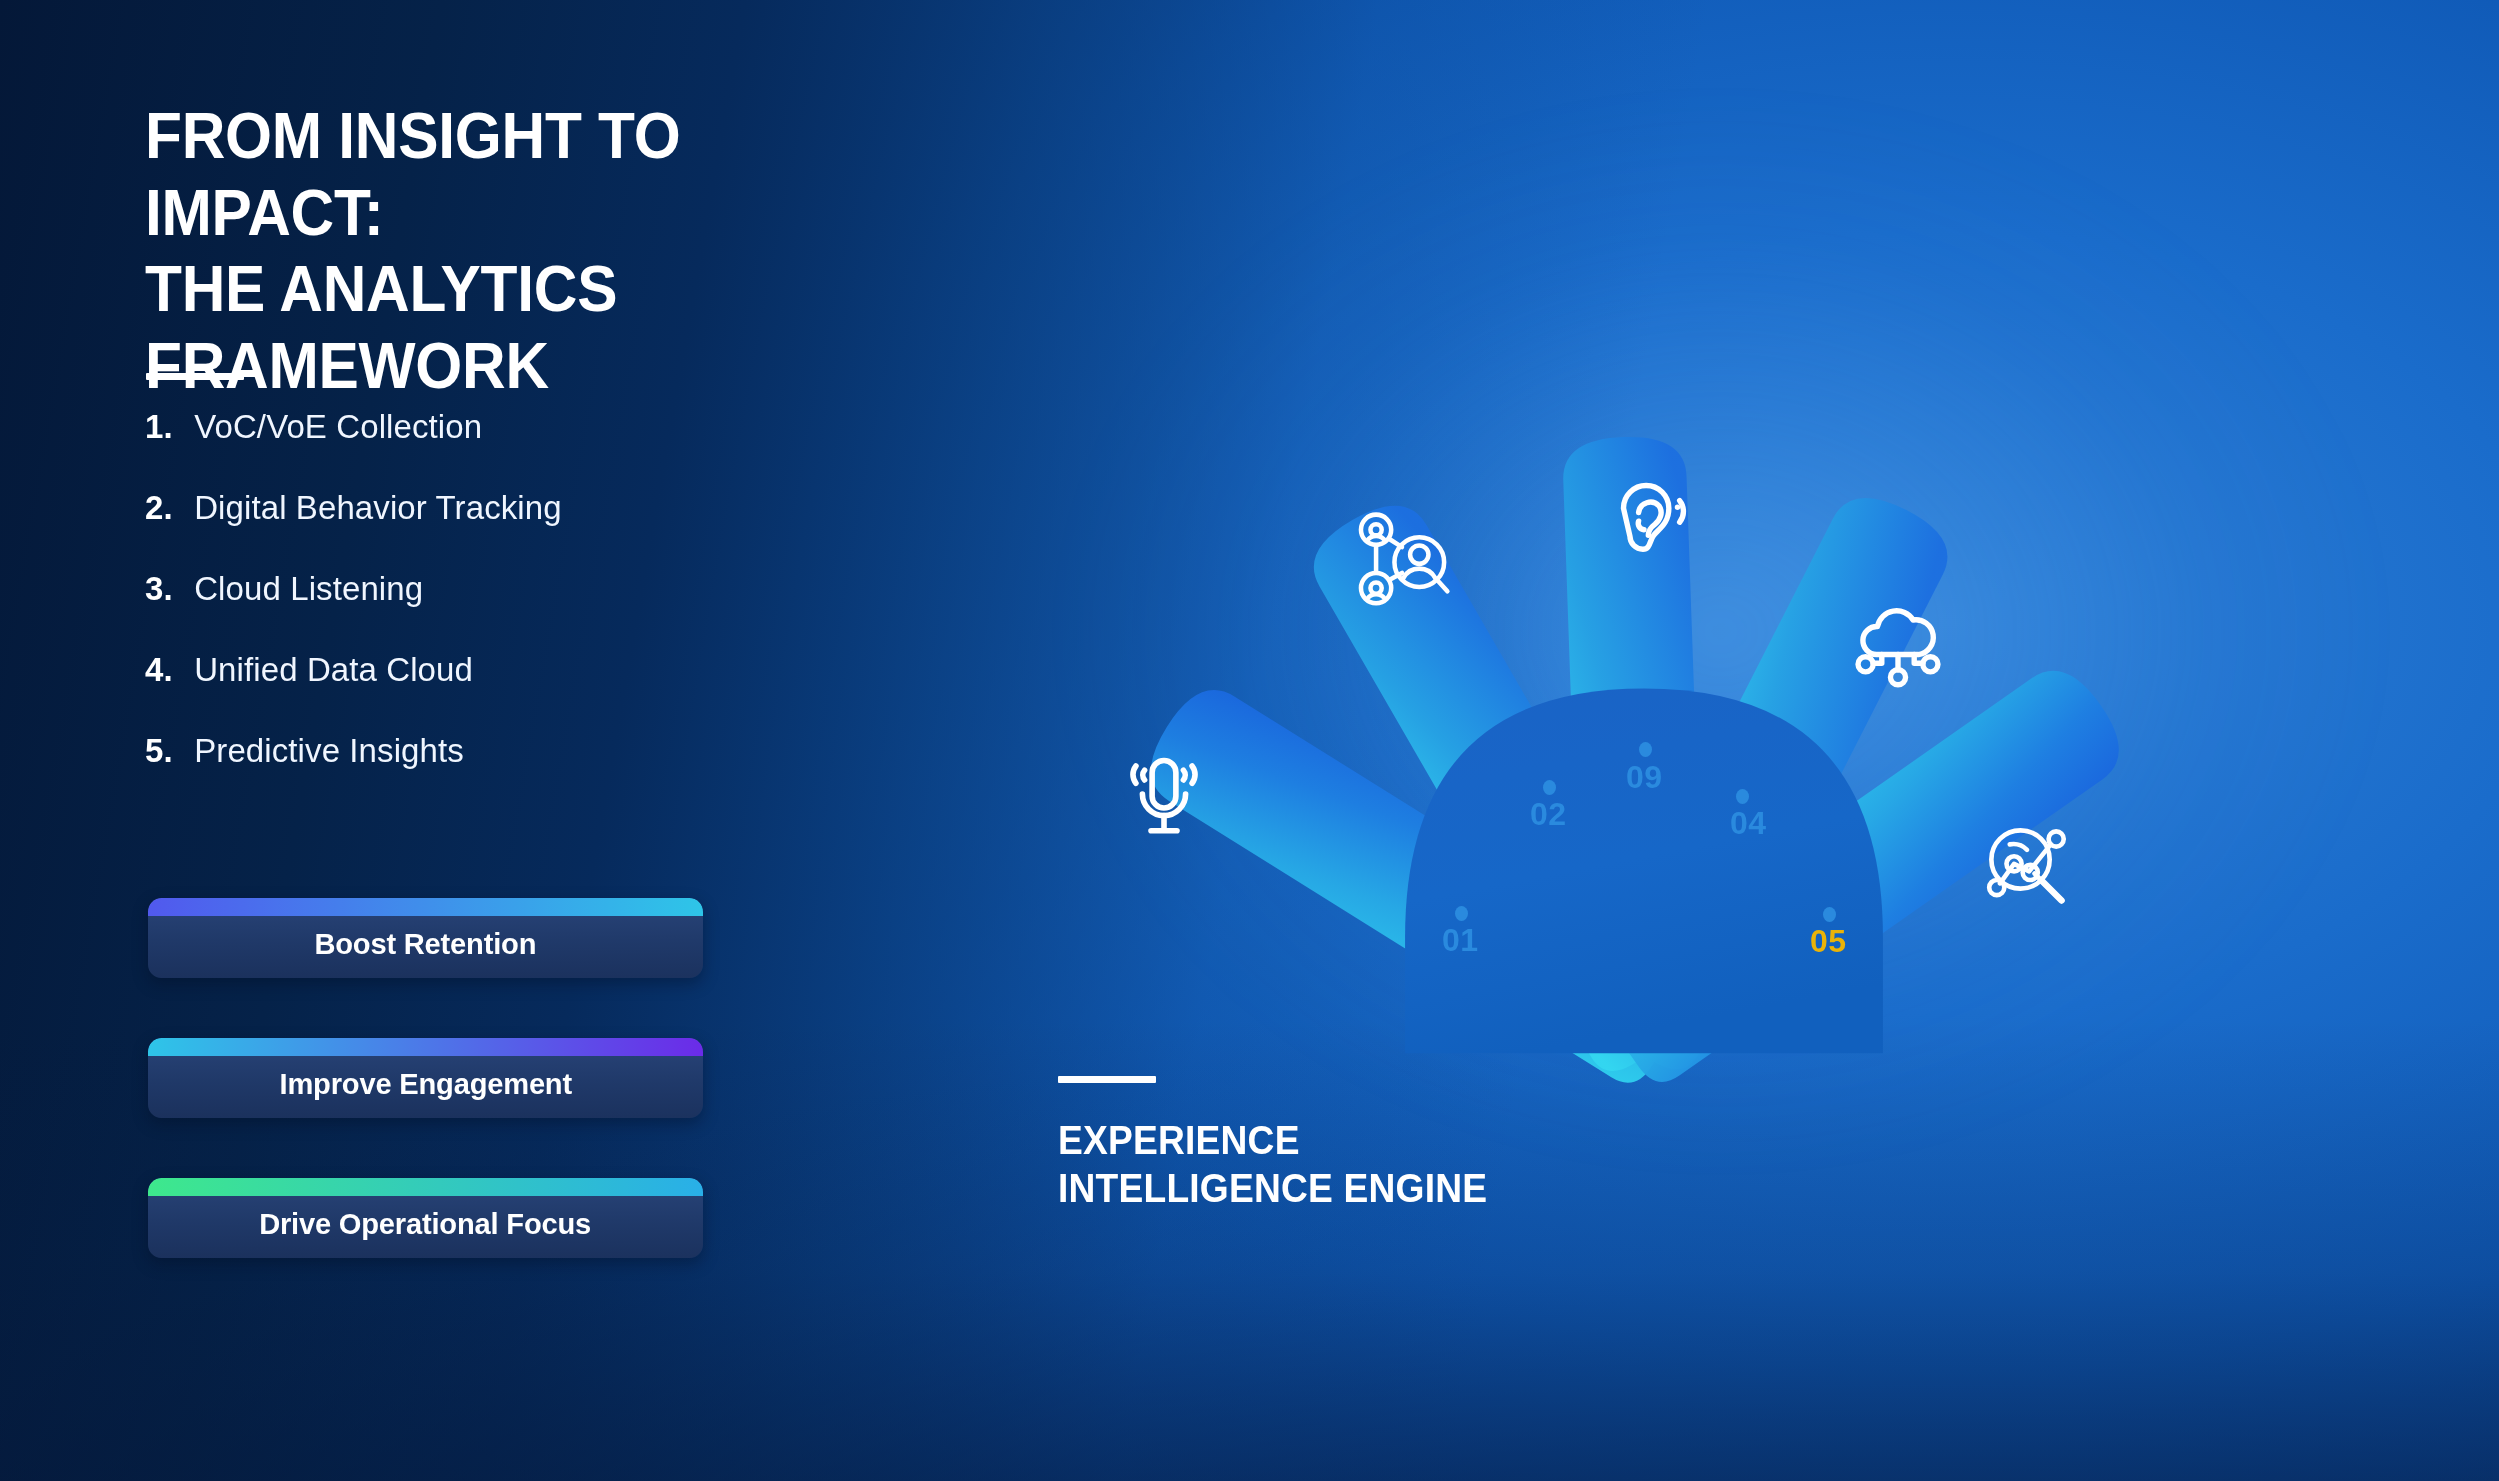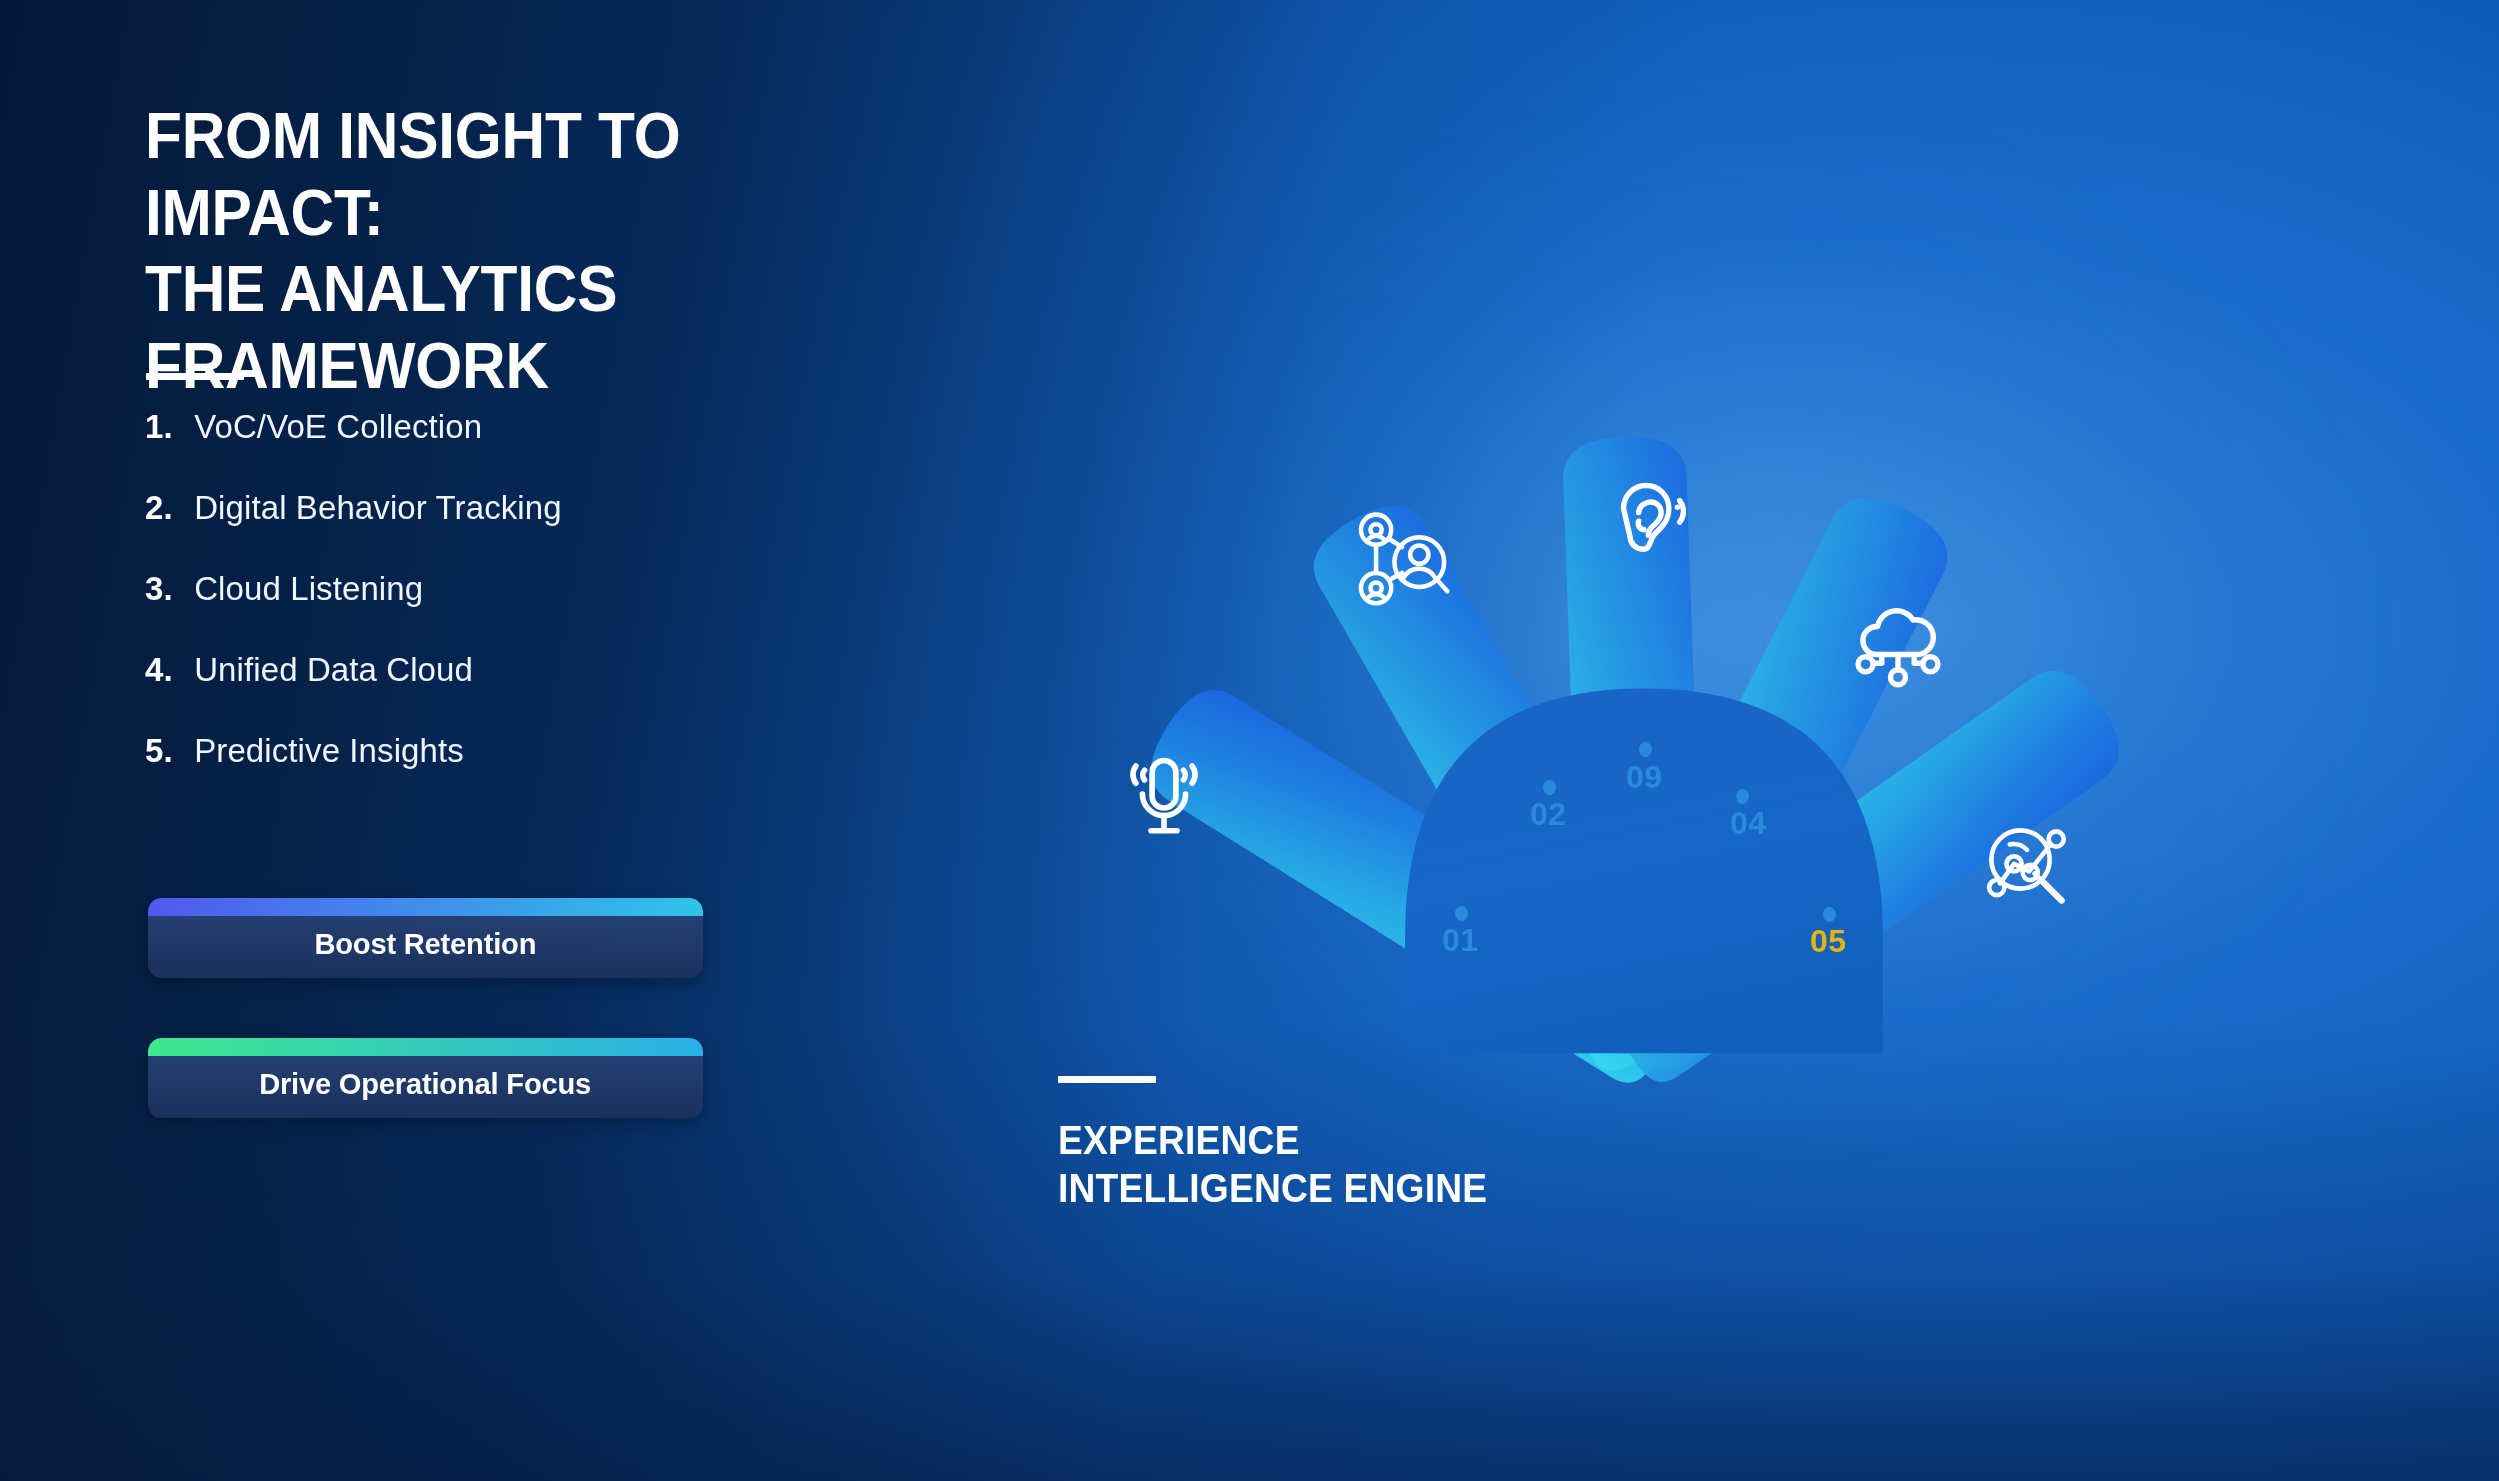--- a/index.html
+++ b/index.html
@@ -170,20 +170,24 @@
       <span class="step-num">5.</span>
       <span class="step-label">Predictive Insights</span>
     </div>
   </div>
 </div>
 
 <div class="cards">
   <div class="card">
     <div class="card-bar" id="bar0" style="background: linear-gradient(90deg, rgb(81, 89, 238) 0%, rgb(46, 197, 232) 100%);"></div>
     <div class="card-label">Boost Retention</div>
+  </div>
+  <div class="card">
+    <div class="card-bar" id="bar1" style="background: linear-gradient(90deg, rgb(46, 197, 232) 0%, rgb(107, 43, 232) 100%);"></div>
+    <div class="card-label">Improve Engagement</div>
   </div>
   <div class="card">
     <div class="card-bar" id="bar2" style="background: linear-gradient(90deg, rgb(62, 232, 140) 0%, rgb(41, 175, 232) 100%);"></div>
     <div class="card-label">Drive Operational Focus</div>
   </div>
 </div>
 
 <div class="fan-wrap">
 
   <svg class="fan-svg" viewBox="0 0 2600 1450" preserveAspectRatio="none">

